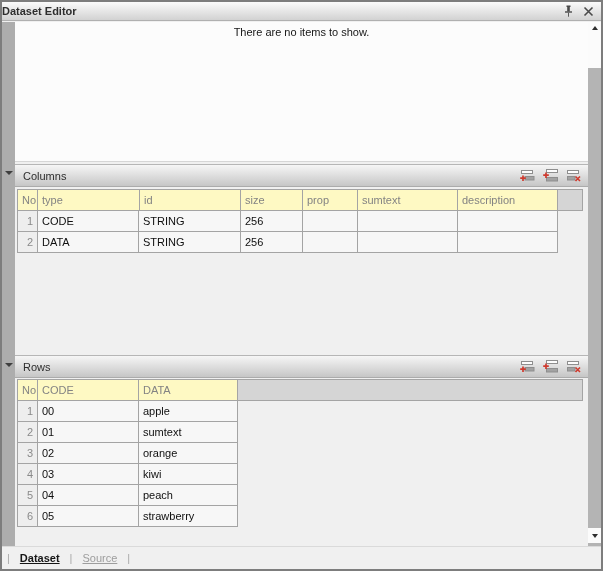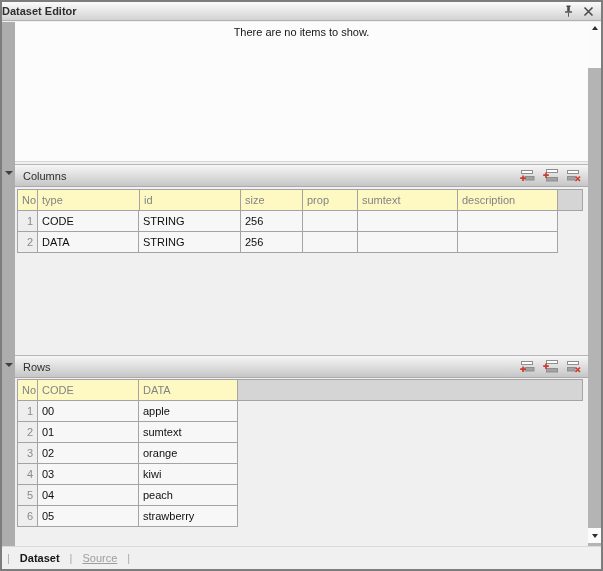--- a/index.html
+++ b/index.html
@@ -83,21 +83,21 @@
   .rg-c0 { width:20px; } .rg-c1 { width:101px; } .rg-c2 { width:99px; }
 
   
   .tabbar {
     position:absolute; left:0; right:0; bottom:0; height:23px;
     background:#f0f0f0; border-top:1px solid #dadada;
     display:flex; align-items:center; gap:10px; padding-left:5px;
   }
   .tab-sep { color:#a9a9a9; }
   .tab { cursor:default; }
-  .tab.active { font-weight:bold; color:#161616; }
+  .tab.active { font-weight:bold; color:#161616;text-decoration:underline; }
   .tab.inactive { color:#9d9d9d;text-decoration:underline; }
 </style>
 </head>
 <body>
 
 <div class="window">
 
   <div class="titlebar">
     <span class="title">Dataset Editor</span>
     <span class="titlebar-buttons">

